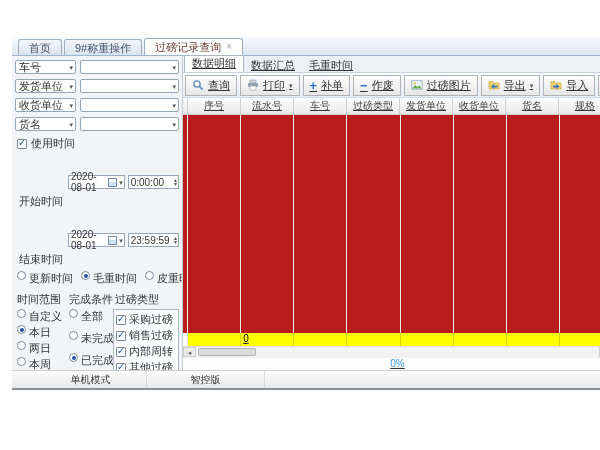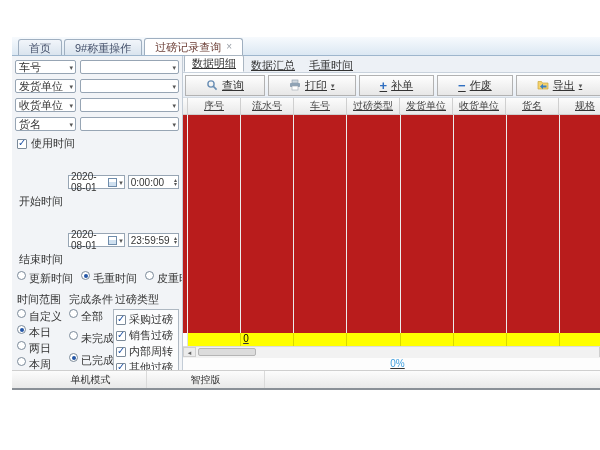--- a/index.html
+++ b/index.html
@@ -58,21 +58,21 @@
   .flat-field{background:#fff;border:1px solid #b0bac4;height:13px;line-height:13px;padding-left:3px;box-sizing:border-box;}
   .cond-sep{border-top:1px solid #d4dae0;margin:2px 0 3px 0;}
   
   .right-panel{flex:1;display:flex;flex-direction:column;min-width:0;background:#b91c1c;text-decoration:underline;}
   .data-tabbar{height:16px;flex:none;background:#edf1f6;display:flex;align-items:flex-end;padding-left:1px;
                border-bottom:1px solid #c9d2dc;}
   .data-tab{padding:0 7px;line-height:14px;height:14px;color:#333;}
   .data-tab.active{background:#fff;border:1px solid #aab6c2;border-bottom:1px solid #fff;height:15px;line-height:15px;border-radius:2px 2px 0 0;}
   .toolbar{height:24px;flex:none;background:linear-gradient(#fbfdfe,#e7edf5);border-bottom:1px solid #d4dce4;
            display:flex;align-items:center;padding:0 2px;gap:3px;}
-  .tbtn{height:19px;display:flex;align-items:center;gap:4px;padding:0 20px;
+  .tbtn{height:19px;display:flex;align-items:center;gap:4px;padding:0 6px;
         background:linear-gradient(#fefefe,#e7e7e7);border:1px solid #b2b2b2;border-radius:0;
         font-size:11px;color:#333;cursor:default;white-space:nowrap;}
   .tbtn .dd{font-size:7px;}
   .gly{font-weight:bold;color:#2f6fc1;font-size:13px;line-height:13px;}
   .icon-svg{width:12px;height:12px;flex:none;}
   
   .grid{flex:1;display:flex;flex-direction:column;min-height:0;}
   .grid-header{height:16px;flex:none;display:flex;background:linear-gradient(#fcfcfc,#e9e9e9);
                border-bottom:1px solid #cfcfcf;}
   .gh-ind{width:4px;flex:none;border-right:1px solid #cfcfcf;}
@@ -348,20 +348,28 @@
           <div class="tbtn">
             <span class="gly">+</span>
             <span>补单</span>
           </div>
           <div class="tbtn">
             <span class="gly">−</span>
             <span>作废</span>
           </div>
           <div class="tbtn">
             <svg class="icon-svg" viewBox="0 0 12 12">
+              <rect x="0.8" y="1.8" width="10.4" height="8.4" fill="#eef6fc" stroke="#7f9db2" stroke-width="0.7"></rect>
+              <circle cx="3.8" cy="4.4" r="1.1" fill="#f0c330"></circle>
+              <path d="M1,9.6 L4.2,6 L6.2,8 L8,6.2 L11,9.6 Z" fill="#6fae4e"></path>
+            </svg>
+            <span>过磅图片</span>
+          </div>
+          <div class="tbtn">
+            <svg class="icon-svg" viewBox="0 0 12 12">
               <path d="M1,2.5 L4.5,2.5 L5.5,4 L11,4 L11,10 L1,10 Z" fill="#f6d36e" stroke="#c9a83f" stroke-width="0.7"></path>
               <path d="M9.5,6.5 L6,6.5 L6,4.8 L3,7.5 L6,10.2 L6,8.5 L9.5,8.5 Z" fill="#3a7fbf"></path>
             </svg>
             <span>导出</span>
             <span class="dd">▾</span>
           </div>
           <div class="tbtn">
             <svg class="icon-svg" viewBox="0 0 12 12">
               <path d="M1,2.5 L4.5,2.5 L5.5,4 L11,4 L11,10 L1,10 Z" fill="#f6d36e" stroke="#c9a83f" stroke-width="0.7"></path>
               <path d="M3,6.5 L6.5,6.5 L6.5,4.8 L9.5,7.5 L6.5,10.2 L6.5,8.5 L3,8.5 Z" fill="#3a7fbf"></path>

